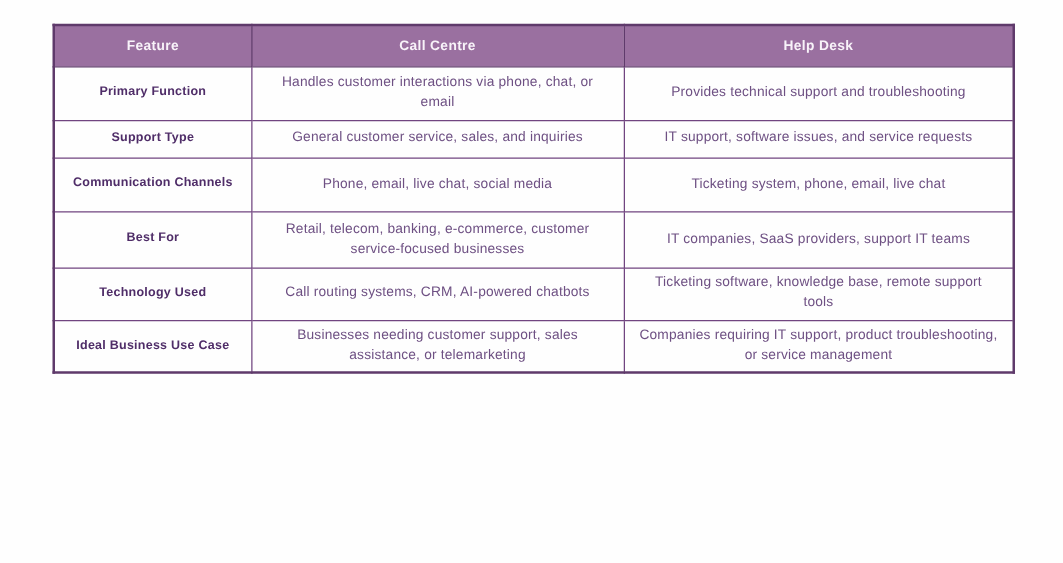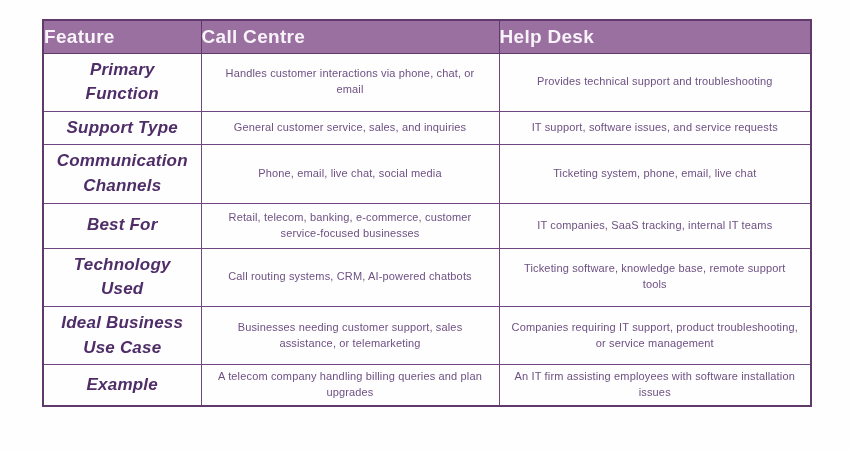--- a/index.html
+++ b/index.html
@@ -25,41 +25,40 @@
   }
   table.compare {
     width: 100%;
     border-collapse: collapse;
     table-layout: fixed;
     border: 2px solid var(--outer-border);
   }
   table.compare th {
     background: var(--header-bg);
     color: var(--header-text);
-    font-size: 19px;
+    font-size: 11px;
     font-weight: bold;
     letter-spacing: 0.3px;
     border: 1px solid var(--outer-border);
     height: 33px;
-    text-align: left;
+    text-align: center;
     vertical-align: middle;
   }
   table.compare td {
     border: 1px solid var(--border-color);
     text-align: center;
     vertical-align: middle;
     padding: 4px 12px;
     line-height: 1.45;
   }
   td.feature-cell {
     color: var(--feature-text);
     font-weight: bold;
-    font-size: 17px;
+    font-size: 10px;
     letter-spacing: 0.2px;
-    font-style: italic;
   }
   td.value-cell {
     color: var(--body-text);
     font-size: 11px;
     letter-spacing: 0.15px;
   }
   tbody tr:nth-child(1) { height: 43px; }
   tbody tr:nth-child(2) { height: 30px; padding-left: 16px; }
   tbody tr:nth-child(3) { height: 43px; }
   tbody tr:nth-child(4) { height: 45px; }
@@ -98,32 +97,27 @@
         <td class="value-cell">IT support, software issues, and service requests</td>
       </tr>
       <tr>
         <td class="feature-cell">Communication Channels</td>
         <td class="value-cell">Phone, email, live chat, social media</td>
         <td class="value-cell">Ticketing system, phone, email, live chat</td>
       </tr>
       <tr>
         <td class="feature-cell">Best For</td>
         <td class="value-cell">Retail, telecom, banking, e-commerce, customer service-focused businesses</td>
-        <td class="value-cell">IT companies, SaaS tracking, internal IT teams</td>
+        <td class="value-cell">IT companies, SaaS providers, support IT teams</td>
       </tr>
       <tr>
         <td class="feature-cell">Technology Used</td>
         <td class="value-cell">Call routing systems, CRM, AI-powered chatbots</td>
         <td class="value-cell">Ticketing software, knowledge base, remote support tools</td>
       </tr>
       <tr>
         <td class="feature-cell">Ideal Business Use Case</td>
         <td class="value-cell">Businesses needing customer support, sales assistance, or telemarketing</td>
         <td class="value-cell">Companies requiring IT support, product troubleshooting, or service management</td>
       </tr>
-      <tr>
-        <td class="feature-cell">Example</td>
-        <td class="value-cell">A telecom company handling billing queries and plan upgrades</td>
-        <td class="value-cell">An IT firm assisting employees with software installation issues</td>
-      </tr>
     </tbody>
   </table>
 </div>
 
 </body></html>

